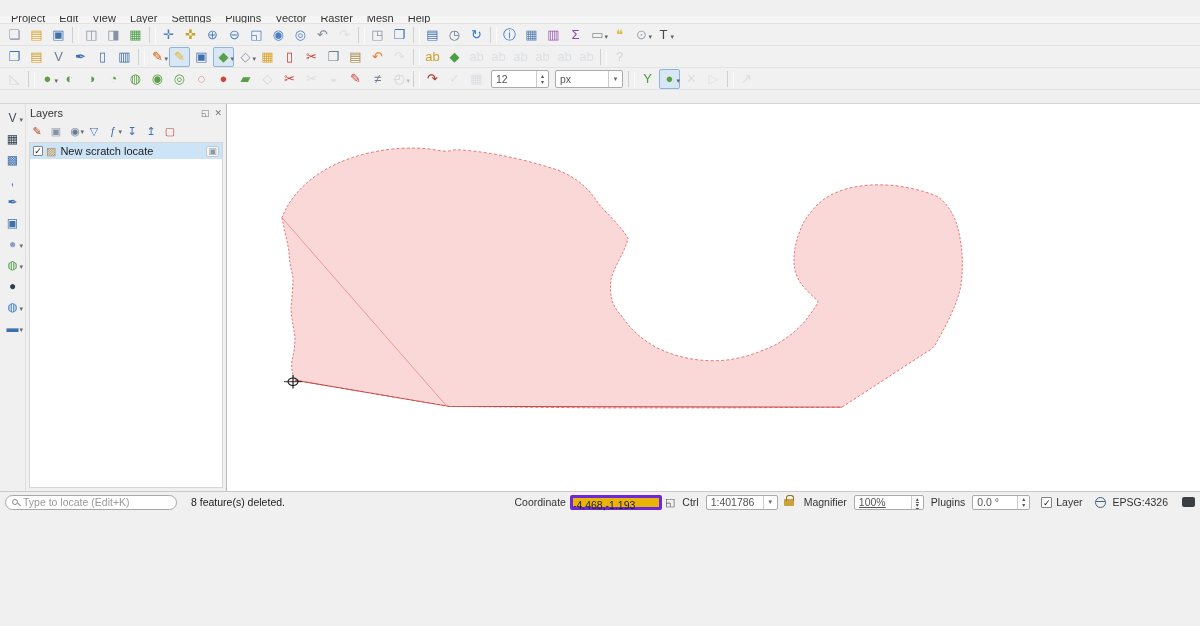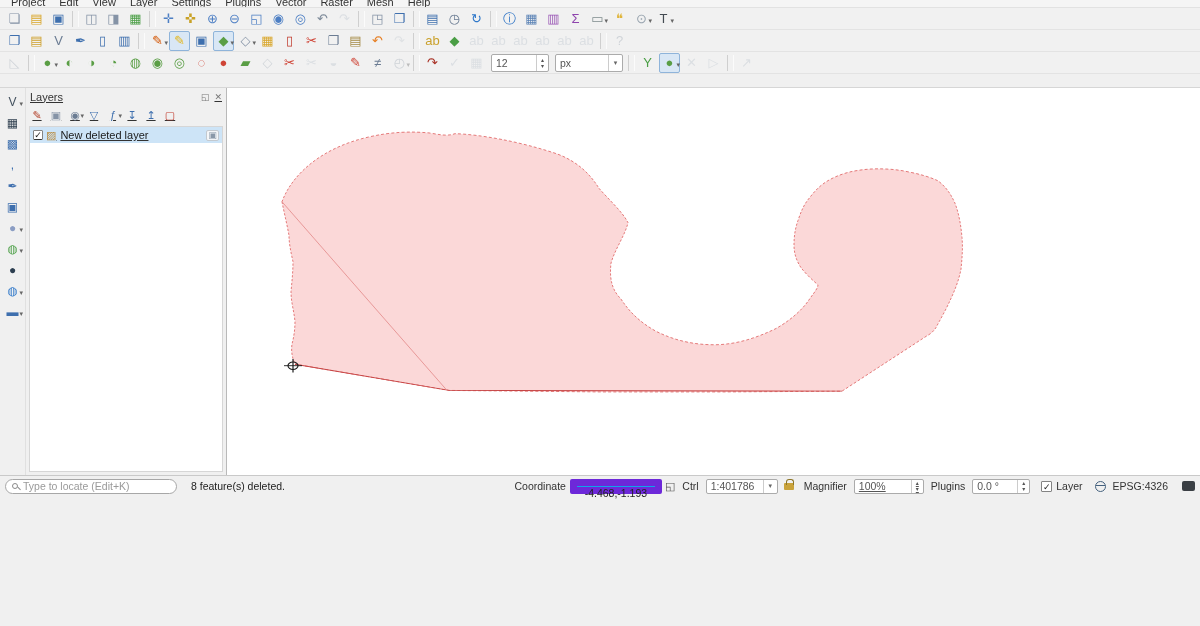--- a/index.html
+++ b/index.html
@@ -1,18 +1,18 @@
 <!DOCTYPE html>
 <html><head>
 <meta charset="utf-8">
 <style>
   * { margin:0; padding:0; box-sizing:border-box; }
   html,body { width:1200px; height:626px; overflow:hidden; }
   body { font-family:"Liberation Sans", sans-serif; background:#f0f0f0; color:#333; }
-  .app { width:1200px; height:496px; display:flex; flex-direction:column; background:#f0f0f0; }
+  .app { width:1200px; height:496px; display:flex; flex-direction:column; background:#f0f0f0;margin-top:16px; }
 
   
   .menubar { height:8px; overflow:hidden; background:#f5f5f5; border-bottom:1px solid #e2e2e2; padding-left:4px; white-space:nowrap; }
   .menu-item { display:inline-block; position:relative; top:-8px; font-size:11px; line-height:16px; padding:0 7px; color:#333; }
 
   
   .toolbar-row { height:22px; background:#f1f1f1; border-bottom:1px solid #e3e3e3; display:flex; align-items:center; padding-left:4px; white-space:nowrap; }
   .tbtn { position:relative; width:21px; height:20px; display:inline-flex; align-items:center; justify-content:center; margin-right:1px; border:1px solid transparent; border-radius:2px; flex:0 0 auto; }
   .tbtn .glyph { font-size:13px; line-height:13px; }
   .tbtn.active { background:#d9e7f5; border-color:#8fb4da; }
@@ -29,21 +29,21 @@
   .combobox .dd { width:14px; text-align:center; border-left:1px solid #ccc; height:100%; display:flex; align-items:center; justify-content:center; }
   .dock-gap { height:14px; background:#f0f0f0; border-bottom:1px solid #d6d6d6; }
 
   
   .main { flex:1; display:flex; min-height:0; }
   .left-toolbar { width:26px; background:#f0f0f0; display:flex; flex-direction:column; align-items:center; padding-top:4px; border-right:1px solid #e0e0e0; }
   .left-toolbar .tbtn { margin:0 0 1px 0; }
   .left-toolbar .glyph { font-size:12px; }
 
   
-  .layers-panel { width:201px; background:#f0f0f0; border-right:1px solid #b9b9b9; display:flex; flex-direction:column;text-decoration:underline; }
+  .layers-panel { width:201px; background:#f0f0f0; border-right:1px solid #b9b9b9; display:flex; flex-direction:column; }
   .panel-header { height:17px; display:flex; align-items:center; padding:0 4px; }
   .panel-title { font-size:11px; color:#333; flex:1; }
   .phi { font-size:9px; color:#777; margin-left:5px; }
   .panel-tools { height:20px; display:flex; align-items:center; padding-left:2px; }
   .panel-tools .tbtn { width:18px; height:17px; }
   .panel-tools .glyph { font-size:11px; }
   .layer-list { flex:1; background:#fff; border:1px solid #d6d6d6; margin:1px 3px 3px 3px; overflow:hidden; }
   .layer-row { height:16px; display:flex; align-items:center; padding:0 3px; }
   .layer-row.selected { background:#cde4f7; }
   .layer-label { font-size:11px; color:#1a1a1a; flex:1; margin-left:4px; white-space:nowrap; overflow:hidden; }
@@ -60,21 +60,21 @@
 
   
   .statusbar { height:21px; background:#f0f0f0; border-top:1px solid #c9c9c9; display:flex; align-items:center; padding:0 5px; font-size:10.5px; color:#333; white-space:nowrap; }
   .locator { width:172px; height:15px; background:#fff; border:1px solid #a7a7a7; border-radius:8px; display:flex; align-items:center; padding:0 6px; }
   .mag { width:6px; height:6px; border:1.4px solid #8a8a8a; border-radius:50%; position:relative; flex:0 0 auto; }
   .mag::after { content:""; position:absolute; width:4px; height:1.4px; background:#8a8a8a; right:-3.5px; bottom:-1.5px; transform:rotate(45deg); }
   .ph { color:#9a9a9a; margin-left:5px; font-size:10.5px; }
   .msg { margin-left:14px; color:#222; }
   .sb-right { margin-left:auto; display:flex; align-items:center; }
   .sb-label { color:#333; margin:0 4px; }
-  .sb-input { display:inline-block; width:92px; height:15px; background:#0ea5e9; border:7px solid #6d28d9; border-radius:2px; text-align:center; line-height:14px; color:#222; }
+  .sb-input { display:inline-block; width:92px; height:15px; background:#eab308; border:3px solid #6d28d9; border-radius:2px; text-align:left; line-height:14px; color:#222; }
   .sb-ico { font-size:11px; color:#555; margin:0 3px; }
   .sb-right .spinbox { height:15px; } .sb-right .combobox { height:15px; width:72px; }
   .sb-right .spinbox.mag-spin { width:70px;text-decoration:underline; } .sb-right .spinbox.rot-spin { width:58px; }
   .lock { width:10px; height:7px; background:#c9a23a; border-radius:1px; position:relative; margin:0 6px 0 3px; display:inline-block; }
   .lock::before { content:""; position:absolute; left:2px; top:-4px; width:6px; height:5px; border:1.4px solid #8d7527; border-bottom:none; border-radius:3px 3px 0 0; }
   .globe { width:11px; height:11px; border:1.4px solid #44617e; border-radius:50%; position:relative; margin:0 3px 0 8px; display:inline-block; }
   .globe::after { content:""; position:absolute; left:0; right:0; top:3.5px; height:1.2px; background:#44617e; }
   .epsg { color:#333; }
   .bubble { width:13px; height:10px; background:#3a3f44; border-radius:2px; position:relative; margin-left:10px; display:inline-block; }
   .bubble::after { content:""; position:absolute; left:2px; bottom:-3px; border:3px solid transparent; border-top-color:#3a3f44; }
@@ -440,21 +440,21 @@
             <span class="glyph" style="color: rgb(62, 111, 174);">↥</span>
           </span>
           <span class="tbtn">
             <span class="glyph" style="color: rgb(192, 57, 43);">▢</span>
           </span>
         </div>
       <div class="layer-list">
         <div class="layer-row selected">
           <span class="cb small">✓</span>
           <span class="layer-ico">▨</span>
-          <span class="layer-label">New deleted layer</span>
+          <span class="layer-label">New scratch locate</span>
           <span class="layer-ind">▣</span>
         </div>
       </div>
     </div>
 
     <div class="canvas">
       <svg viewBox="0 0 973 517" preserveAspectRatio="none">
         <path stroke-width="1" stroke-dasharray="3,2.2" d="M55 152 C65 115 95 80 140 66 C165 58 185 58 202 60 C212 62 220 65 228 61 C252 62 292 71 330 88 C352 99 364 117 372 134 C381 148 396 166 401 180 C398 197 388 215 384 234 C382 258 386 271 394 282 C403 300 413 313 429 325 C447 337 466 343 487 343 C509 343 529 334 548 322 C562 312 576 296 583 281 C588 272 591 267 591 263 C584 255 578 247 574 240 C569 230 567 220 567 210 C567 199 568 188 571 177 C574 165 577 155 583 146 C588 137 594 129 602 123 C610 117 619 113 627 111 C635 109 643 108 651 108 C661 108 671 109 681 112 C693 115 703 119 711 124 C719 132 724 142 728 154 C732 168 734 184 735 200 C736 214 735 228 734 242 C732 256 728 270 723 284 C719 296 713 310 709 320 C706 326 703 329 700 331 L615 405 L500 406 L372 406 L222 404 L68 369 C65 360 64 351 65 342 C67 332 68 322 68 312 C67 298 64 286 64 272 C65 258 66 245 66 232 C64 220 62 208 62 197 C60 182 57 166 55 152 Z" fill="#fbd8d8" stroke="#e06868"></path>
         <path fill="none" stroke-width="1.2" d="M68 369 L222 404 L615 405" stroke="#c64545"></path>
         <path fill="none" stroke-width="1" d="M55 152 L220 404" stroke="#e58f8f"></path>

